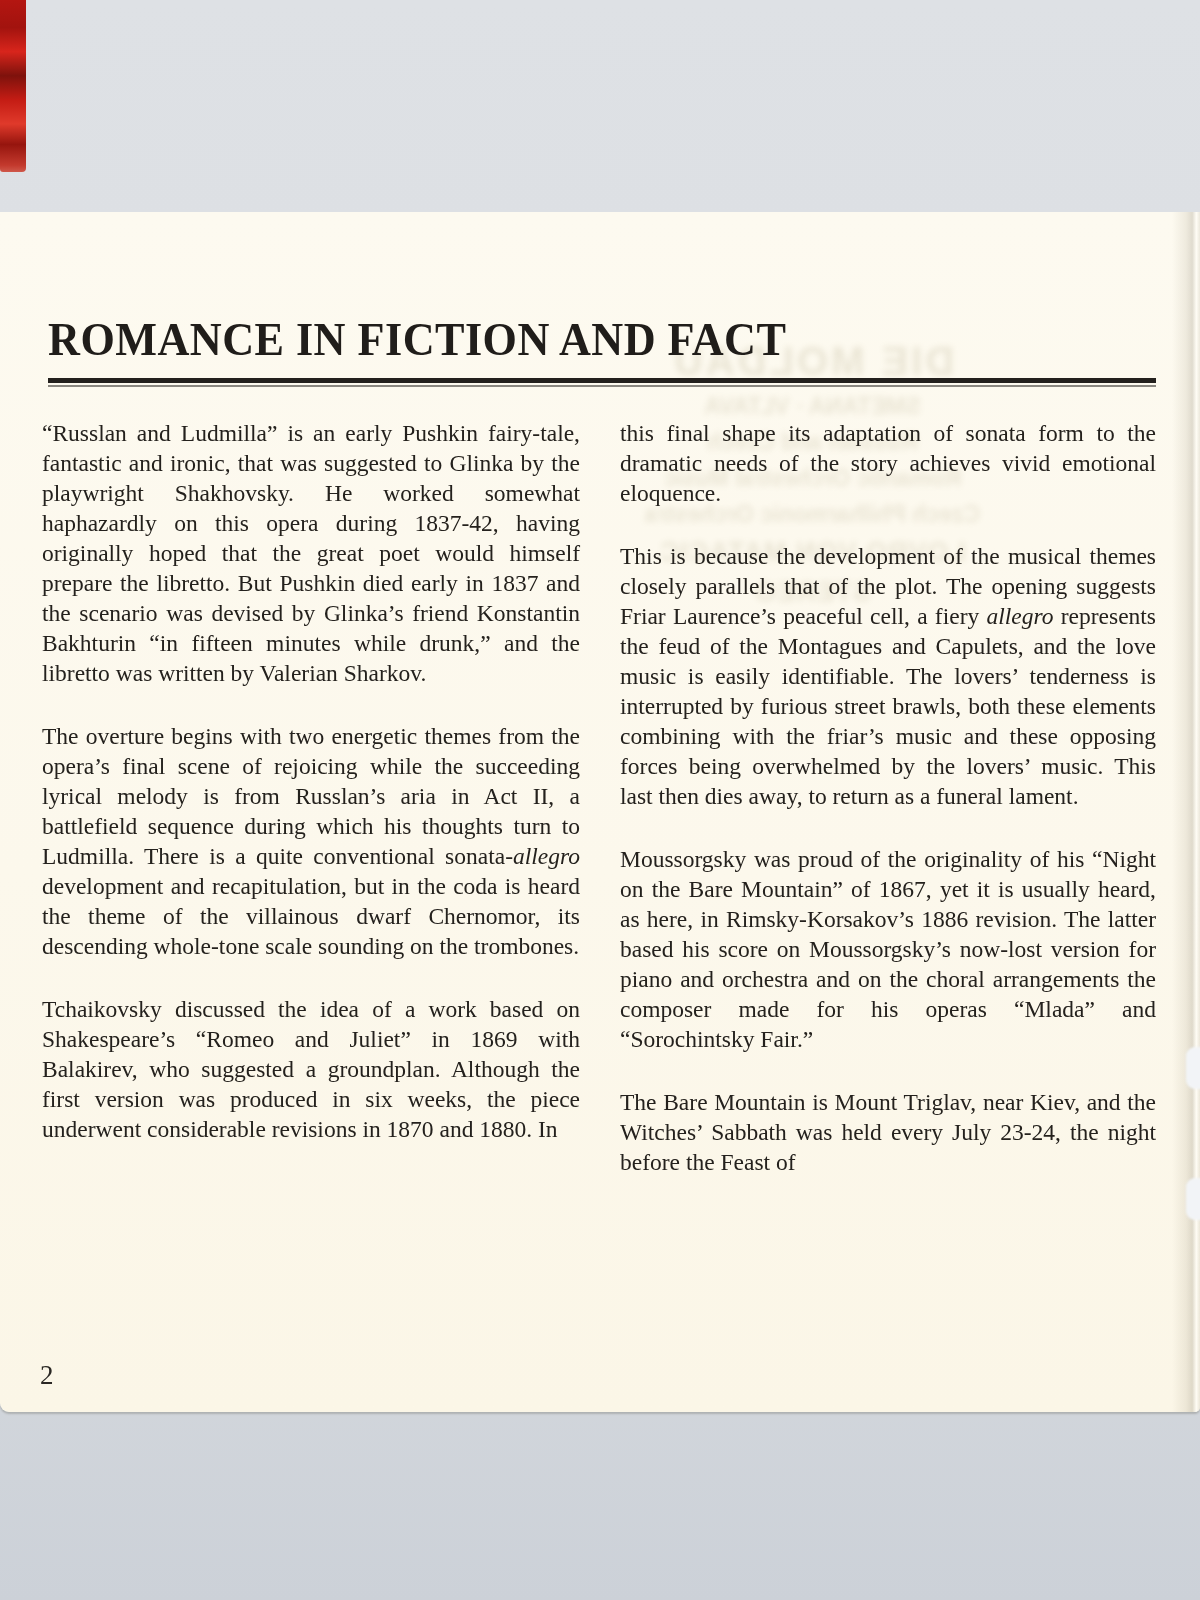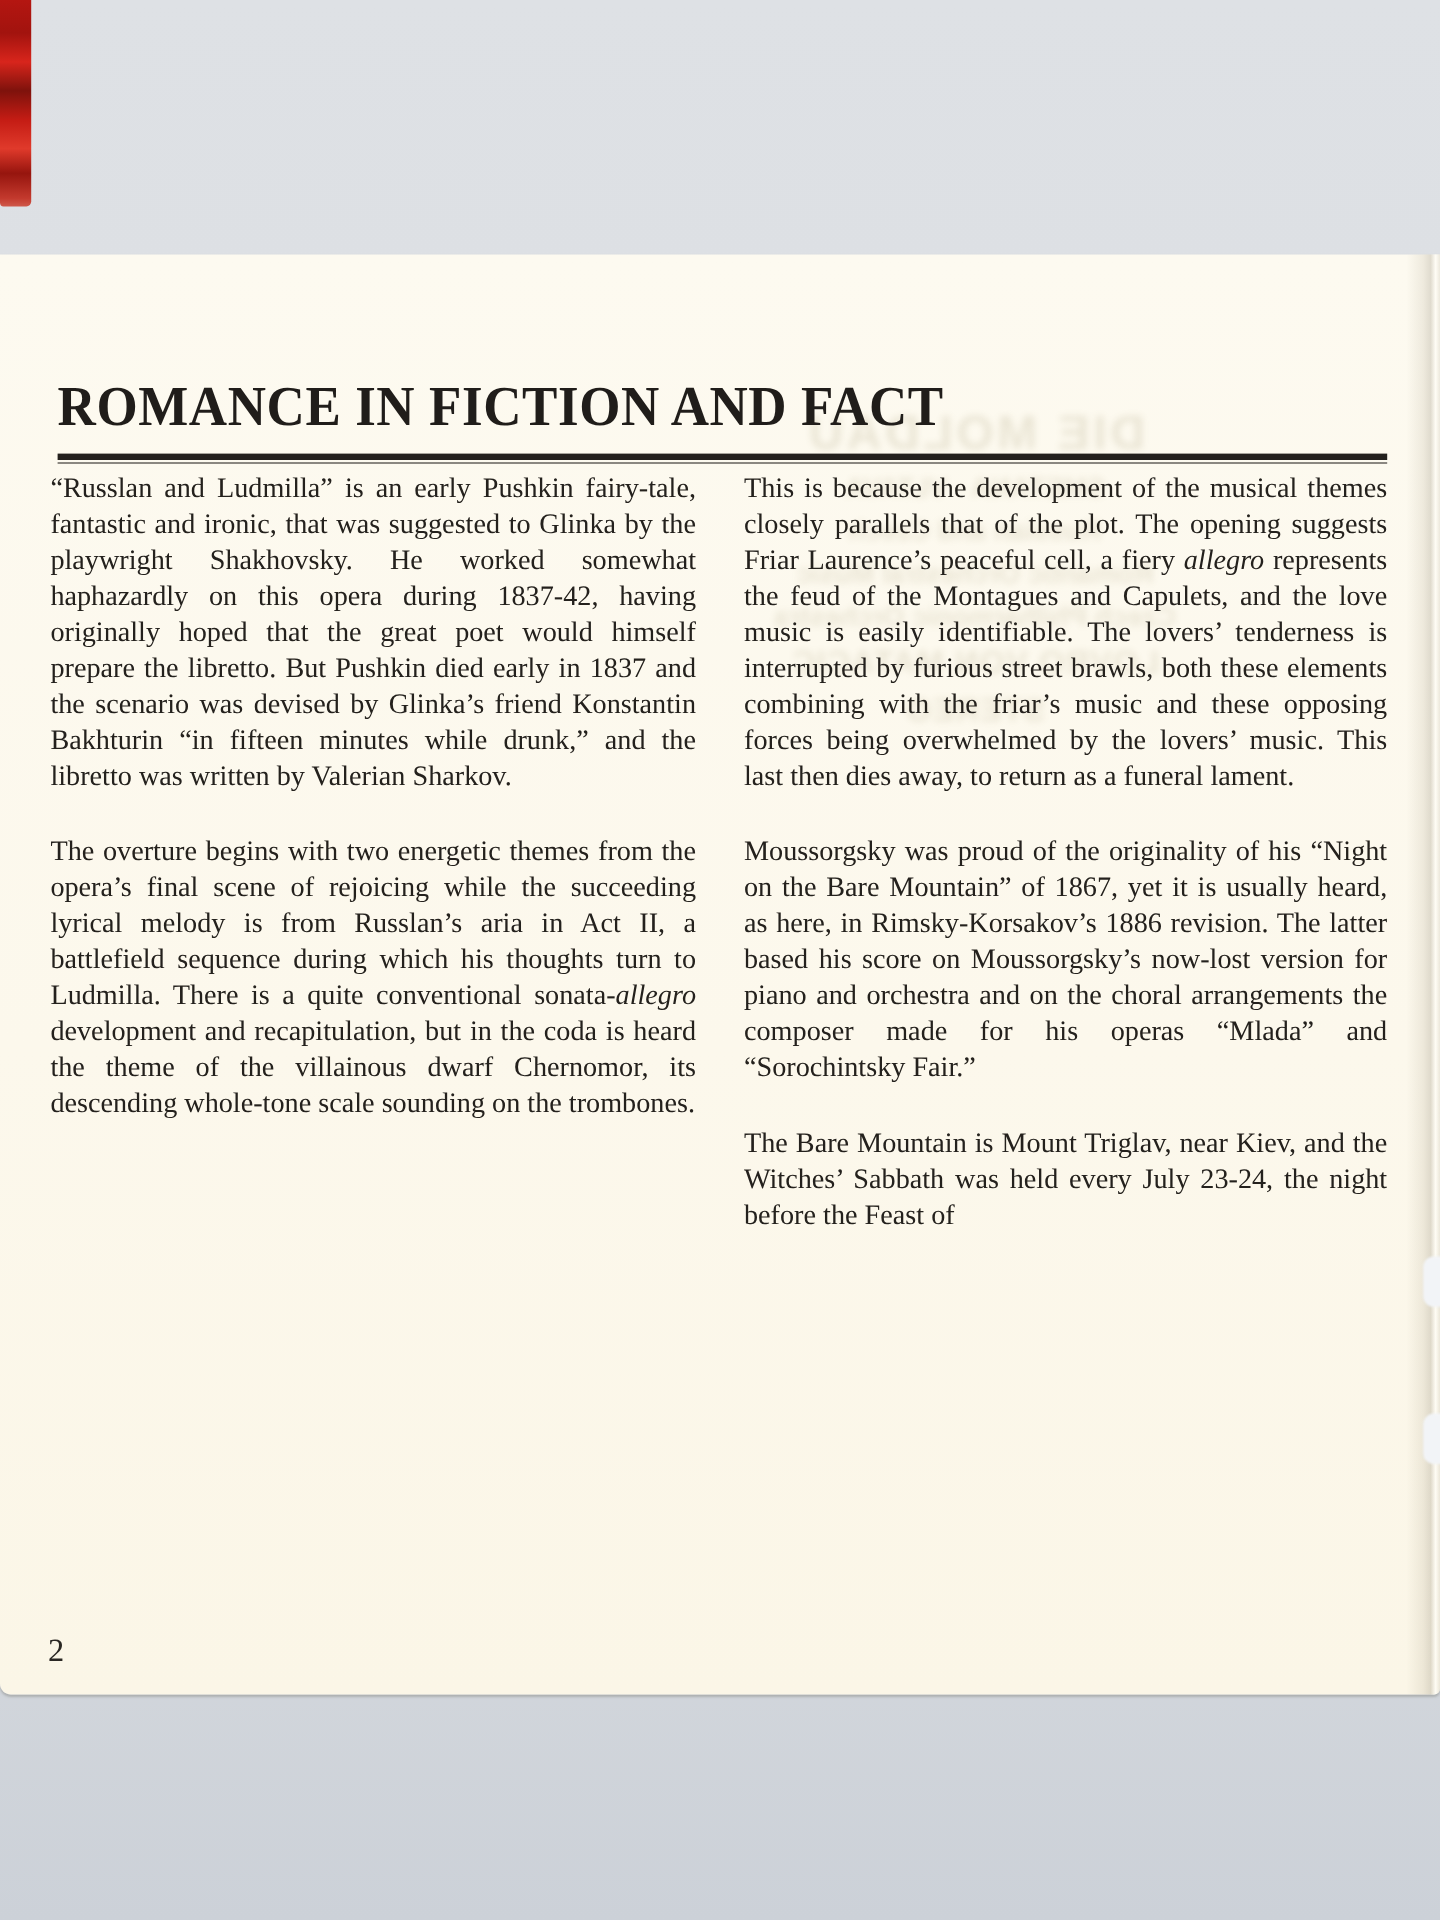--- a/index.html
+++ b/index.html
@@ -63,21 +63,21 @@
   .rule {
     position: absolute; left: 48px; top: 166px;
     width: 1108px; height: 10px;
     background: linear-gradient(180deg,
       #23201d 0px, #23201d 5px,
       rgba(0,0,0,0) 5px, rgba(0,0,0,0) 7px,
       rgba(45,42,38,0.55) 7px, rgba(45,42,38,0.55) 8.5px,
       rgba(0,0,0,0) 8.5px);
   }
   .col {
-    position: absolute; top: 180px;
+    position: absolute; top: 206px;
     font-size: 23.5px; line-height: 30px;
     text-align: justify;
     color: #24211d;
   }
   .col p { margin: 0 0 33px 0; }
   .col i { }
   .col-left  { left: 42px;  width: 538px; }
   .col-right { left: 620px; width: 536px; }
   .pagenum {
     position: absolute; left: 40px; top: 1148px;
@@ -123,23 +123,25 @@
       <div class="g-bold">LOVRO VON MATACIC</div>
       <div class="g-bold">STEREO</div>
     </div>
 
     <h1 class="title">ROMANCE IN FICTION AND FACT</h1>
     <div class="rule"></div>
 
     <div class="col col-left">
       <p>“Russlan and Ludmilla” is an early Pushkin fairy-tale, fantastic and ironic, that was suggested to Glinka by the playwright Shakhovsky. He worked somewhat haphazardly on this opera during 1837-42, having originally hoped that the great poet would himself prepare the libretto. But Pushkin died early in 1837 and the scenario was devised by Glinka’s friend Konstantin Bakhturin “in fifteen minutes while drunk,” and the libretto was written by Valerian Sharkov.</p>
       <p><span>The overture begins with two energetic themes from the opera’s final scene of rejoicing while the succeeding lyrical melody is from Russlan’s aria in Act II, a battlefield sequence during which his thoughts turn to Ludmilla. There is a quite conventional sonata-</span><i>allegro</i><span> development and recapitulation, but in the coda is heard the theme of the villainous dwarf Chernomor, its descending whole-tone scale sounding on the trombones.</span></p>
+      <p>Tchaikovsky discussed the idea of a work based on Shakespeare’s “Romeo and Juliet” in 1869 with Balakirev, who suggested a groundplan. Although the first version was produced in six weeks, the piece underwent considerable revisions in 1870 and 1880. In</p>
     </div>
 
     <div class="col col-right">
+      <p>this final shape its adaptation of sonata form to the dramatic needs of the story achieves vivid emotional eloquence.</p>
       <p><span>This is because the development of the musical themes closely parallels that of the plot. The opening suggests Friar Laurence’s peaceful cell, a fiery </span><i>allegro</i><span> represents the feud of the Montagues and Capulets, and the love music is easily identifiable. The lovers’ tenderness is interrupted by furious street brawls, both these elements combining with the friar’s music and these opposing forces being overwhelmed by the lovers’ music. This last then dies away, to return as a funeral lament.</span></p>
       <p>Moussorgsky was proud of the originality of his “Night on the Bare Mountain” of 1867, yet it is usually heard, as here, in Rimsky-Korsakov’s 1886 revision. The latter based his score on Moussorgsky’s now-lost version for piano and orchestra and on the choral arrangements the composer made for his operas “Mlada” and “Sorochintsky Fair.”</p>
       <p>The Bare Mountain is Mount Triglav, near Kiev, and the Witches’ Sabbath was held every July 23-24, the night before the Feast of</p>
     </div>
 
     <div class="pagenum">2</div>
 
     <div class="edge-shade"></div>
     <div class="notch notch-1"></div>
     <div class="notch notch-2"></div>

